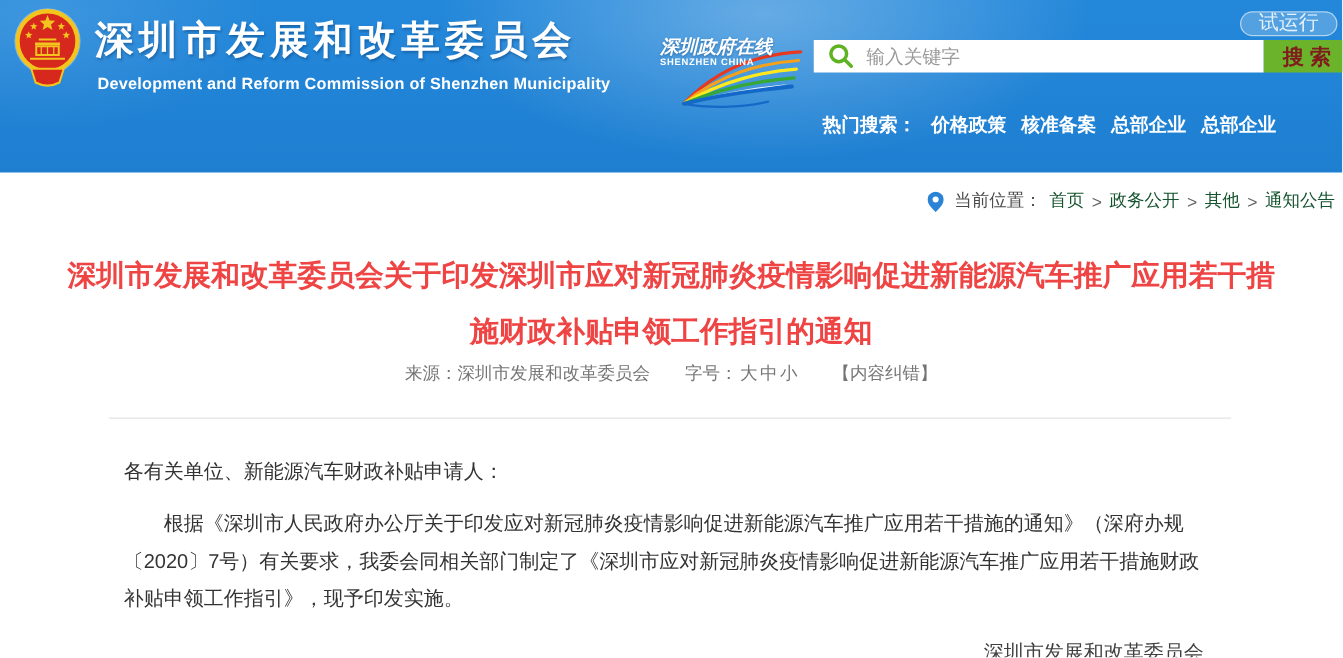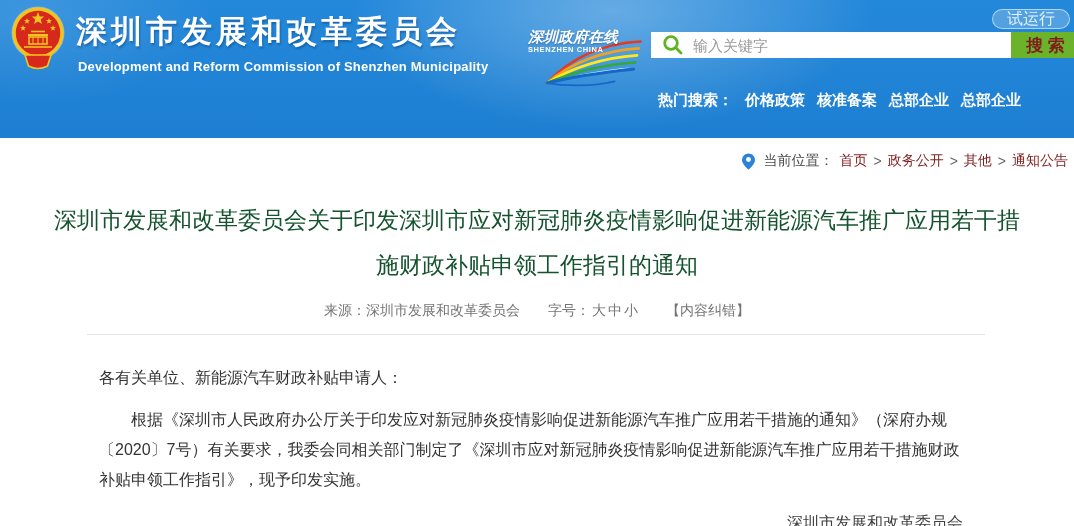--- a/index.html
+++ b/index.html
@@ -39,29 +39,29 @@
   .search-field input::placeholder { color:#9a9a9a; }
   .search-btn { width:69px; border:none; background:#6cb32c; color:#7f1d1d; font-size:17px; font-weight:bold; font-family:inherit; cursor:pointer; }
 
   .hot-row { position:absolute; left:658px; top:91px; display:flex; align-items:center; gap:12px; }
   .hot-label { color:#ffffff; font-size:15px; font-weight:bold; }
   .hot-link { color:#ffffff; font-size:15px; font-weight:bold; text-decoration:none; cursor:pointer; white-space:nowrap; }
 
   
   .breadcrumb { position:absolute; top:152px; right:6px; display:flex; align-items:center; gap:6px; font-size:14px; color:#4a4a4a; }
   .breadcrumb .pin { width:13px; height:17px; margin-right:2px; }
-  .crumb-link { color:#7f1d1d; text-decoration:none; cursor:pointer; }
+  .crumb-link { color:#14532d; text-decoration:none; cursor:pointer; }
   .crumb-sep { color:#666; }
 
   
   .article-title {
     position:absolute; left:45px; top:198px; width:984px;
-    text-align:center; font-size:23px; font-weight:normal; color:#14532d; line-height:45px;
+    text-align:center; font-size:23px; font-weight:bold; color:#ef4444; line-height:45px;
   }
-  .meta-row { position:absolute; left:0; top:302px; width:1074px; display:flex; justify-content:center; gap:28px; font-size:14px; color:#757575; }
+  .meta-row { position:absolute; left:0; top:290px; width:1074px; display:flex; justify-content:center; gap:28px; font-size:14px; color:#757575; }
   .meta-item { white-space:nowrap; }
   .fontsize-group { display:flex; align-items:center; gap:2px; }
   .fs-opt { cursor:pointer; }
   .correction { cursor:pointer; }
 
   .divider { position:absolute; left:87px; top:334px; width:898px; height:0; border-top:1px solid #e3e3e3; }
 
   .article-body { position:absolute; left:87px; top:351px; width:900px; font-size:16px; color:#333333; line-height:30px; }
   .article-body p { margin:12px; }
   .article-body p.indent { text-indent:2em; }

